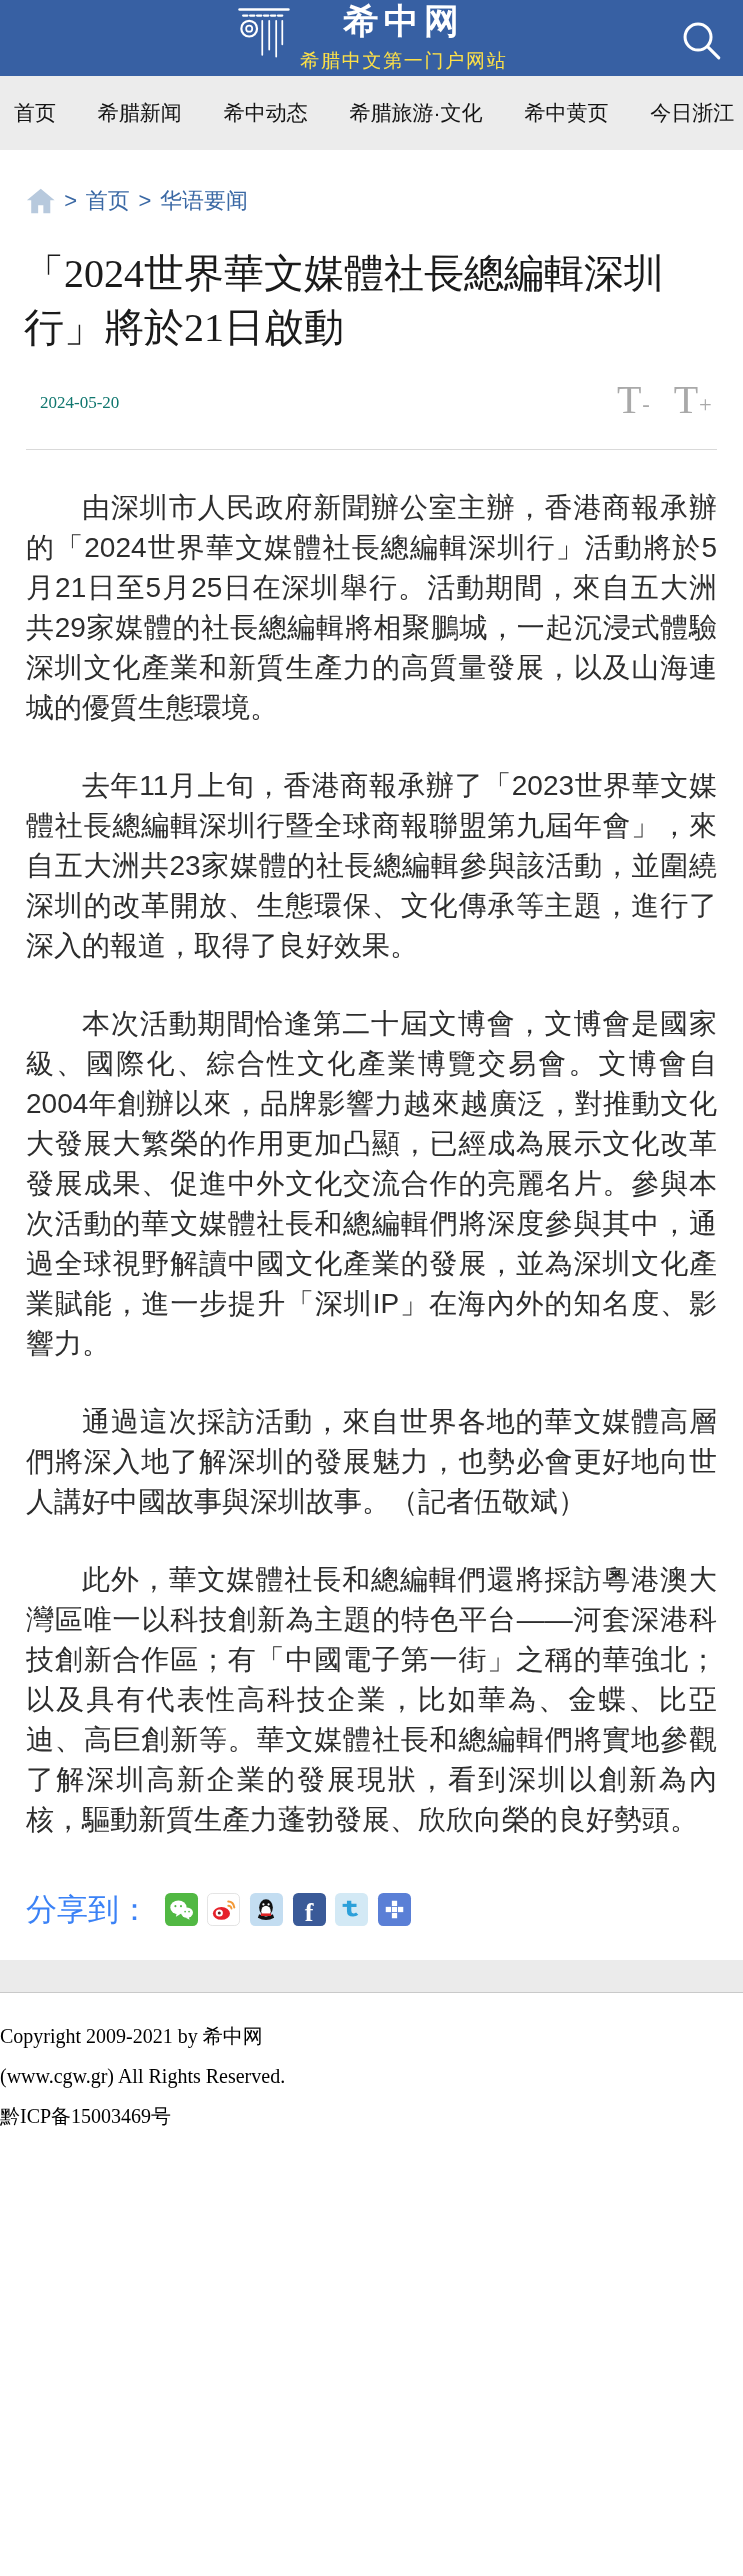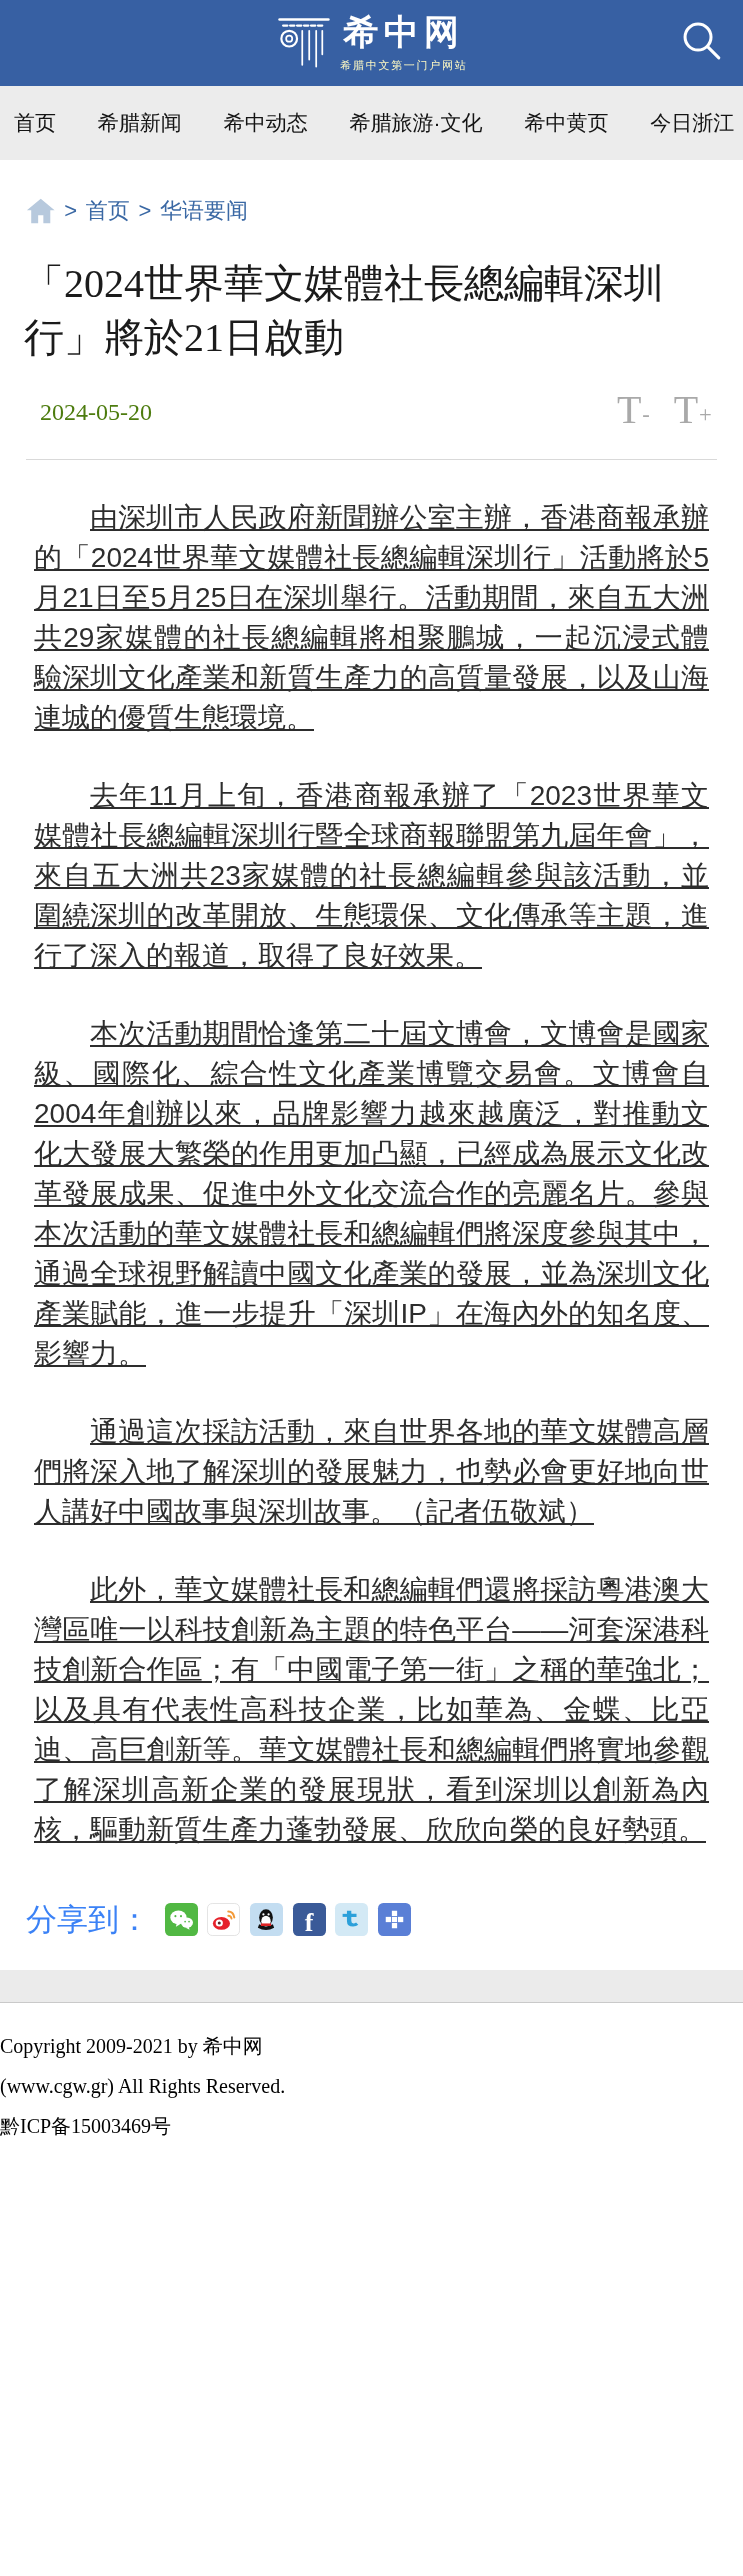--- a/index.html
+++ b/index.html
@@ -6,31 +6,31 @@
   html,body { background:#ffffff; }
   body {
     width:743px; margin:0 auto;
     font-family:"Liberation Sans","DejaVu Sans",sans-serif;
     color:#2d2d2d;
   }
   .page { width:743px; overflow:hidden; background:#fff; }
 
   
   .site-header {
-    height:86px; background:#3760a3; position:relative;
+    height:76px; background:#3760a3; position:relative;
     display:flex; align-items:center; justify-content:center;
   }
   .logo { display:flex; align-items:flex-start; gap:8.7px; cursor:pointer; }
   .logo-col-icon { margin-top:3.5px; }
   .logo-right { display:flex; flex-direction:column; align-items:center; }
   .logo-text {
     color:#fff; font-size:35px; line-height:40px; font-weight:bold;
     font-family:"Liberation Serif","DejaVu Serif",serif; letter-spacing:5.2px;
   }
-  .logo-tagline { color:#fef9c3; font-size:11px; letter-spacing:1.7px; margin-top:5.2px; }
+  .logo-tagline { color:#fde047; font-size:19px; letter-spacing:1.7px; margin-top:5.2px; }
   .search-btn {
     position:absolute; right:12px; top:12px; width:59px; height:59px;
     display:flex; align-items:center; justify-content:center;
     background:transparent; border:none; cursor:pointer;
   }
 
   
   .main-nav {
     height:74px; background:#ececec;
     display:flex; align-items:center; justify-content:space-between;
@@ -51,33 +51,33 @@
   
   .article-title {
     margin:19px 24px 0; font-size:40px; line-height:54px; font-weight:400;
     color:#1b1b1b; font-family:"Liberation Serif","DejaVu Serif",serif;
   }
   .meta-row {
     margin:24px 26px 0; padding-left:14px; height:47px;
     display:flex; align-items:center; justify-content:space-between;
   }
   .article-date {
-    color:#4d7c0f; font-size:24px;
+    color:#0f766e; font-size:17px;
     font-family:"Liberation Serif","DejaVu Serif",serif;
   }
   .font-controls { display:flex; gap:24px; padding-right:5.2px; }
   .fbtn {
     background:none; border:none; cursor:pointer; color:#a9a9a9;
     font-family:"Liberation Serif","DejaVu Serif",serif;
     font-size:40px; line-height:40px;
   }
   .fbtn .sign { font-size:22.6px; vertical-align:1.7px; margin-left:0.9px; }
   .divider { border:none; border-top:0.9px solid #d9d9d9; margin:22.6px 26px 0; }
 
-  .article-body { padding:0 34px;text-decoration:underline; }
+  .article-body { padding:0 26px; }
   .article-body p {
     font-size:28px; line-height:40px; color:#2d2d2d;
     text-indent:2em; margin-top:38px; text-align:justify;
   }
 
   
   .share-row {
     margin:49px 26px 0; display:flex; align-items:center; gap:9.6px;
   }
   .share-label { font-size:31px; color:#3b82f6; margin-right:5.2px; }

